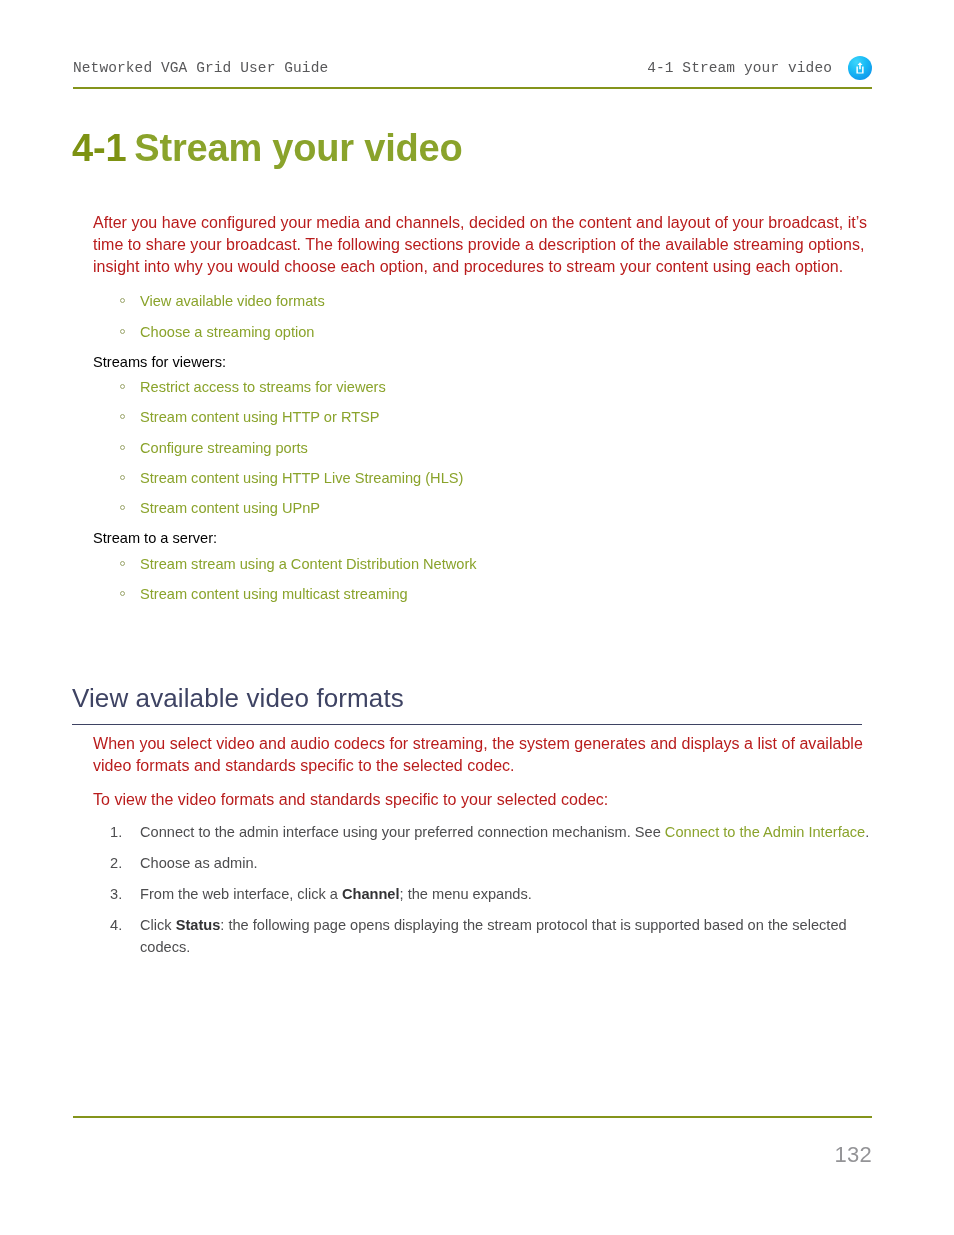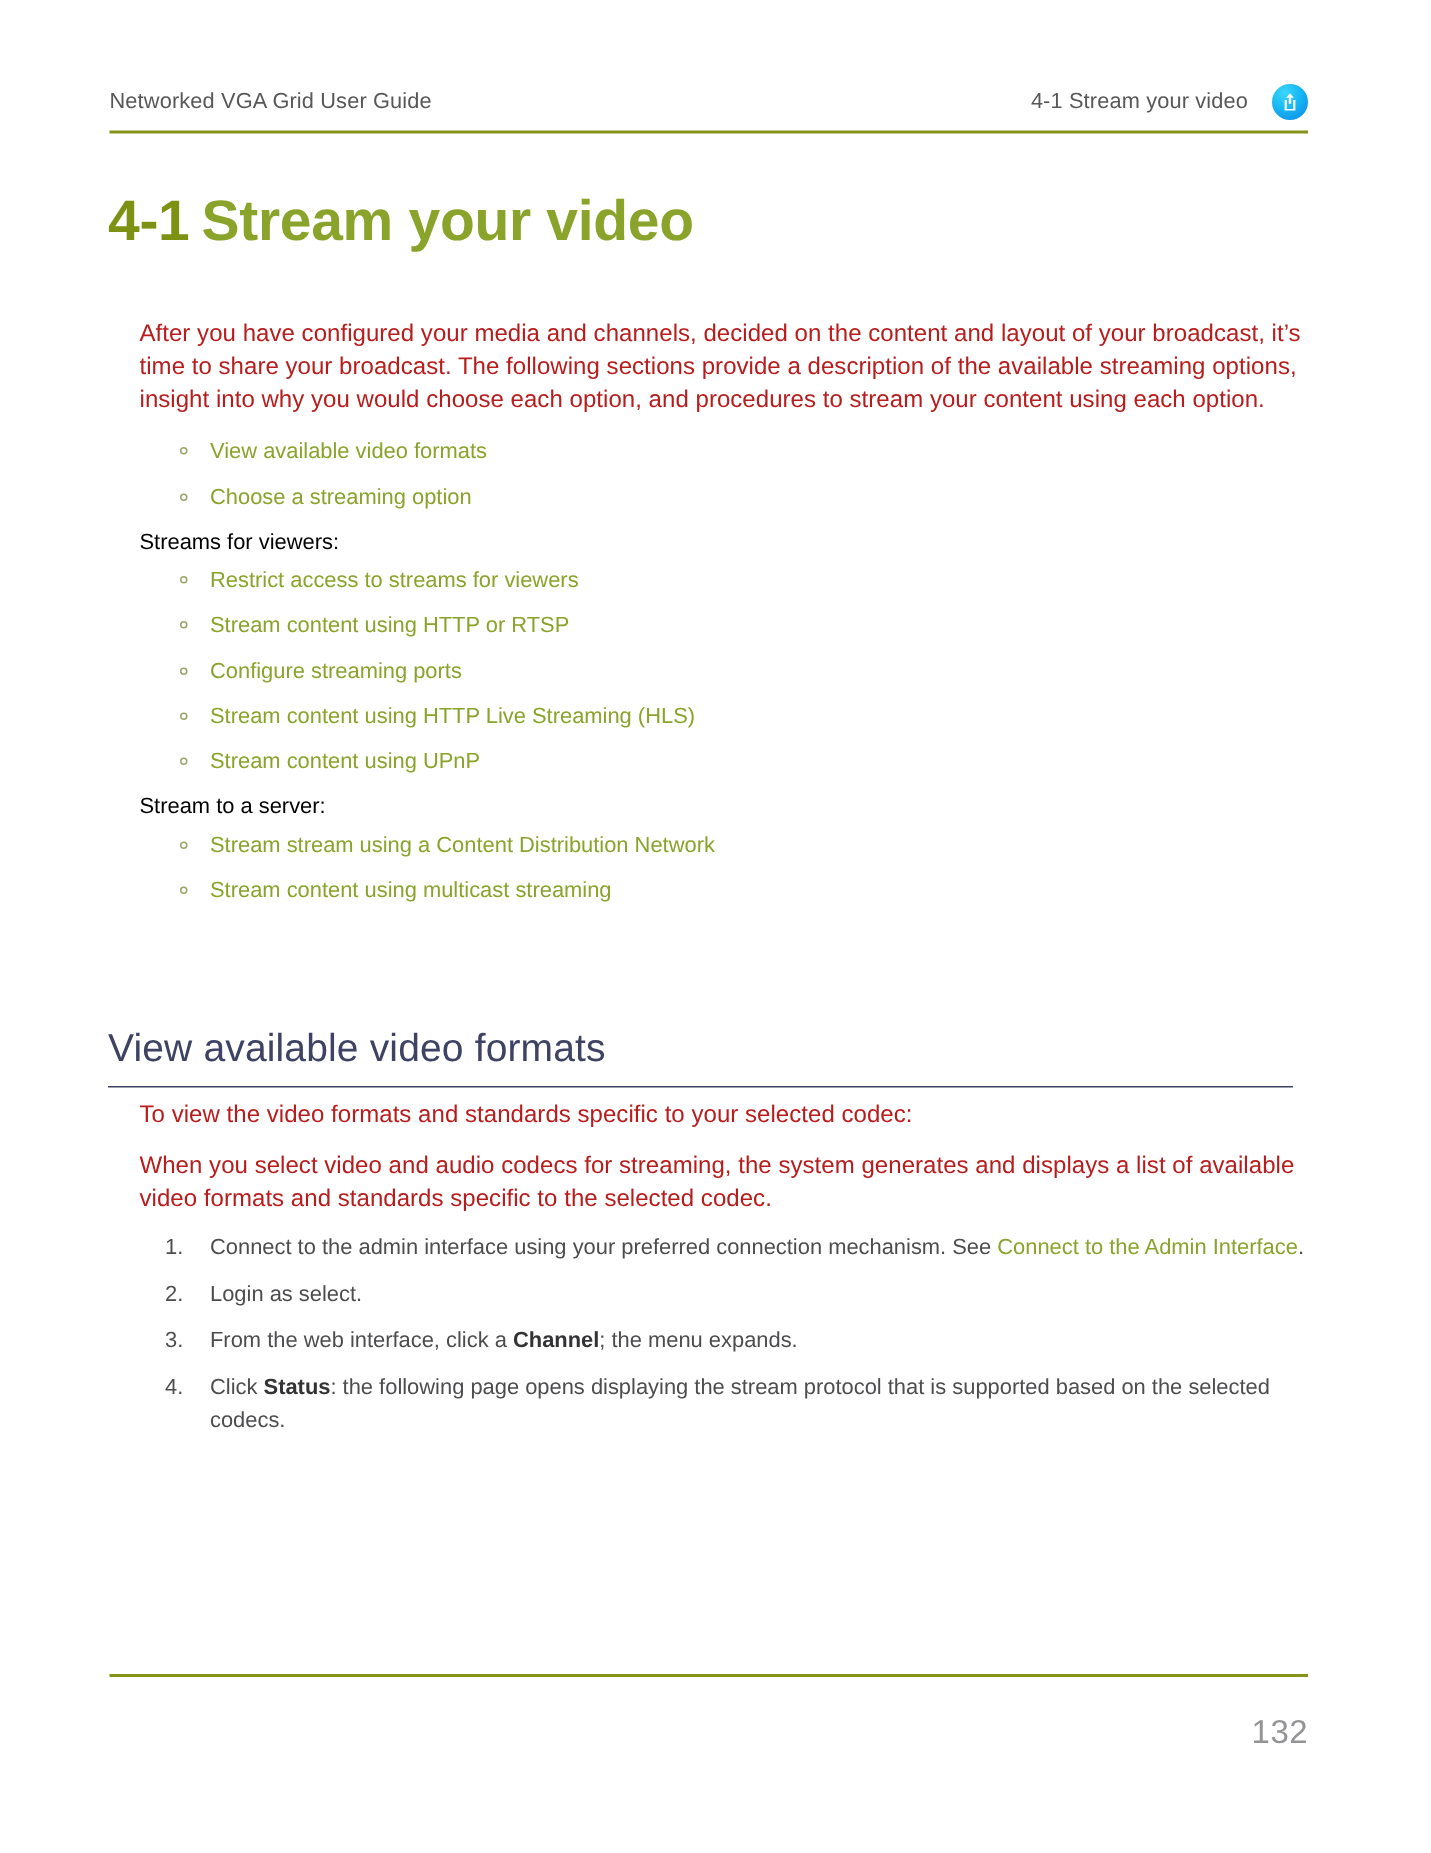--- a/index.html
+++ b/index.html
@@ -23,20 +23,21 @@
 
   
   .page-header {
     position: absolute;
     left: 73px;
     top: 56px;
     width: 799px;
     display: flex;
     align-items: center;
     justify-content: space-between;
+    font-family: Liberation Mono, monospace;
   }
   .header-left {
     font-size: 14.5px;
     color: #58585a;
     letter-spacing: 0.1px;
     white-space: nowrap;
   }
   .header-right-group {
     display: flex;
     align-items: center;
@@ -287,29 +288,29 @@
         <a class="xref" href="#">Stream content using multicast streaming</a>
       </li>
     </ul>
   </div>
 
   <div class="section-wrap">
     <h2 class="section-heading">View available video formats</h2>
   </div>
 
   <div class="section-body">
+    <p class="body">When you select video and audio codecs for streaming, the system generates and displays a list of available video formats and standards specific to the selected codec.</p>
     <p class="body">To view the video formats and standards specific to your selected codec:</p>
-    <p class="body">When you select video and audio codecs for streaming, the system generates and displays a list of available video formats and standards specific to the selected codec.</p>
 
     <ol class="steps">
       <li>
         <span>Connect to the admin interface using your preferred connection mechanism. See </span><a class="xref" href="#">Connect to the Admin Interface</a><span>.</span>
       </li>
       <li>
-        <span>Login as select.</span>
+        <span>Choose as admin.</span>
       </li>
       <li>
         <span>From the web interface, click a </span><b>Channel</b><span>; the menu expands.</span>
       </li>
       <li>
         <span>Click </span><b>Status</b><span>: the following page opens displaying the stream protocol that is supported based on the selected codecs.</span>
       </li>
     </ol>
   </div>
 

